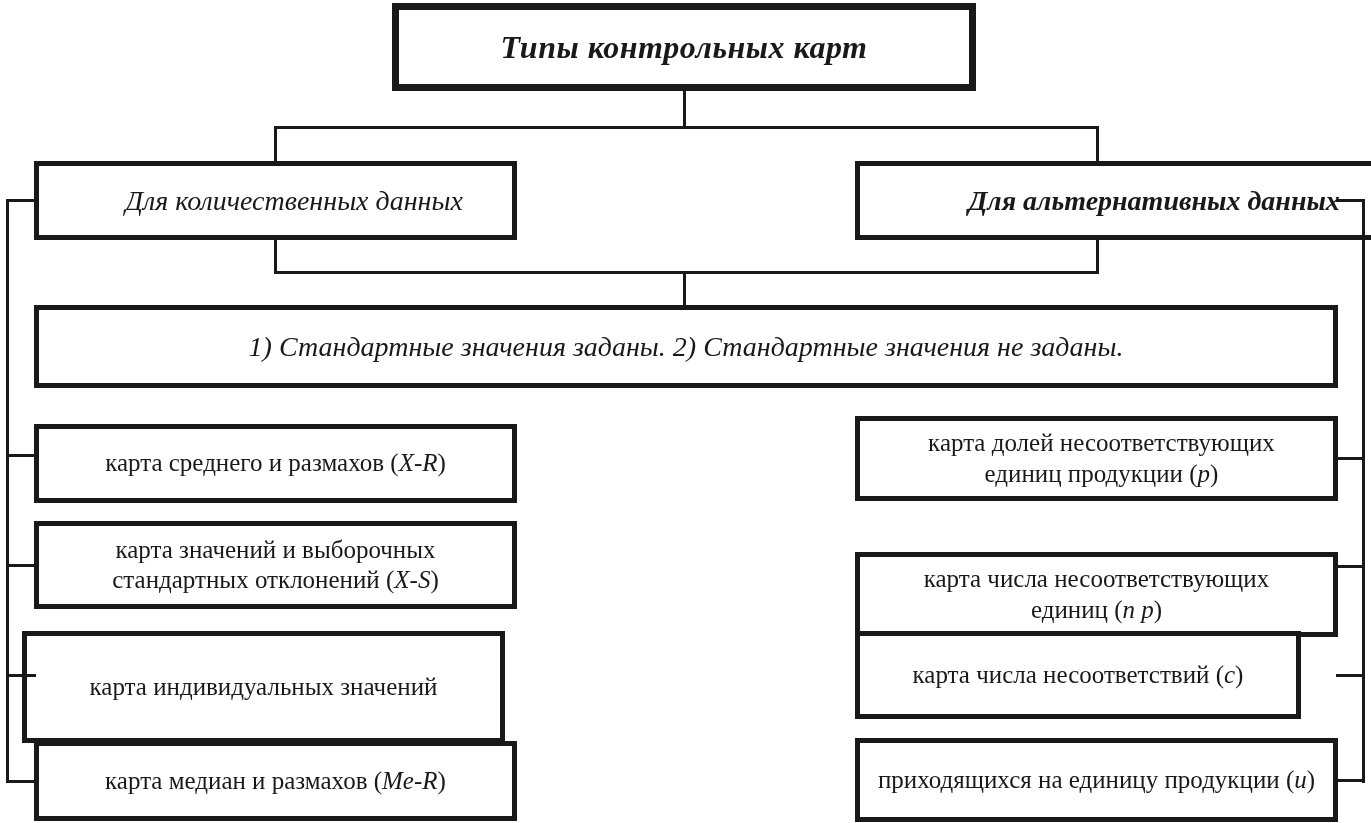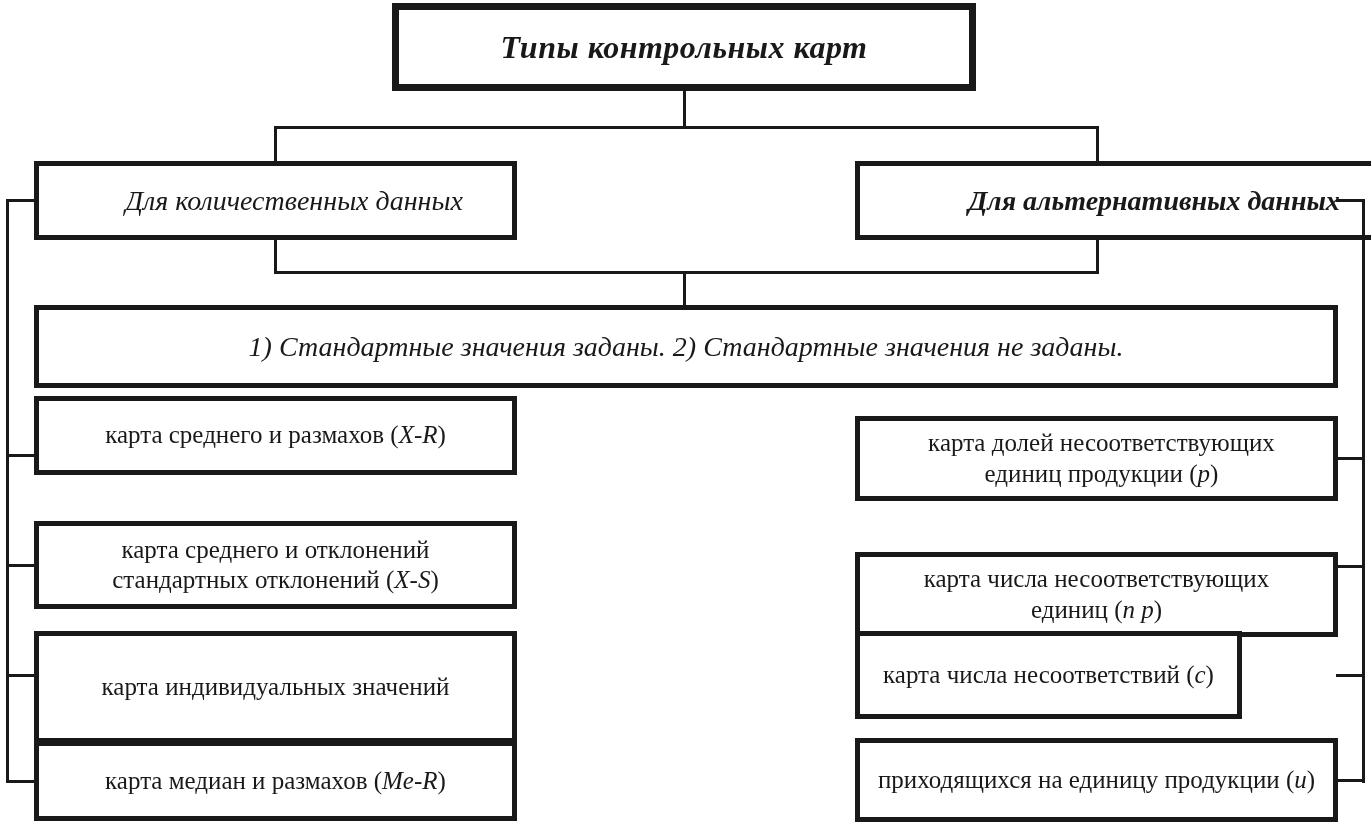--- a/index.html
+++ b/index.html
@@ -50,48 +50,48 @@
   </div>
 
   <div class="box branch-box" style="left:855px;top:161px;width:561px;height:79px;font-weight:bold;">
     <div class="line">Для альтернативных данных</div>
   </div>
 
   <div class="box note-box" style="left:34px;top:305px;width:1304px;height:83px;">
     <div class="line">1) Стандартные значения заданы. 2) Стандартные значения не заданы.</div>
   </div>
 
-  <div class="box card" style="left:34px;top:396px;width:483px;height:79px;">
+  <div class="box card" style="left:34px;top:424px;width:483px;height:79px;">
     <div class="line"><span>карта среднего и размахов (</span><span class="fvar">X-R</span><span>)</span></div>
   </div>
 
   <div class="box card" style="left:34px;top:521px;width:483px;height:88px;">
-    <div class="line">карта среднего и отклонений</div>
+    <div class="line">карта значений и выборочных</div>
     <div class="line"><span>стандартных отклонений (</span><span class="fvar">X-S</span><span>)</span></div>
   </div>
 
-  <div class="box card" style="left:34px;top:631px;width:483px;height:112px;">
+  <div class="box card" style="left:22px;top:631px;width:483px;height:112px;">
     <div class="line">карта индивидуальных значений</div>
   </div>
 
   <div class="box card" style="left:34px;top:741px;width:483px;height:80px;">
     <div class="line"><span>карта медиан и размахов (</span><span class="fvar">Me-R</span><span>)</span></div>
   </div>
 
   <div class="box card" style="left:855px;top:416px;width:483px;height:85px;padding-left:10px;">
     <div class="line">карта долей несоответствующих</div>
     <div class="line"><span>единиц продукции (</span><span class="fvar">p</span><span>)</span></div>
   </div>
 
   <div class="box card" style="left:855px;top:552px;width:483px;height:85px;">
     <div class="line">карта числа несоответствующих</div>
     <div class="line"><span>единиц (</span><span class="fvar">n p</span><span>)</span></div>
   </div>
 
-  <div class="box card" style="left:855px;top:631px;width:387px;height:88px;">
+  <div class="box card" style="left:855px;top:631px;width:446px;height:88px;">
     <div class="line"><span>карта числа несоответствий (</span><span class="fvar">c</span><span>)</span></div>
   </div>
 
   <div class="box card" style="left:855px;top:738px;width:483px;height:84px;">
     <div class="line"><span>приходящихся на единицу продукции (</span><span class="fvar">u</span><span>)</span></div>
   </div>
 
   <div class="conn" style="left:683px;top:89px;width:3px;height:39px;"></div>
   <div class="conn" style="left:274px;top:126px;width:825px;height:3px;"></div>
   <div class="conn" style="left:274px;top:126px;width:3px;height:37px;"></div>

